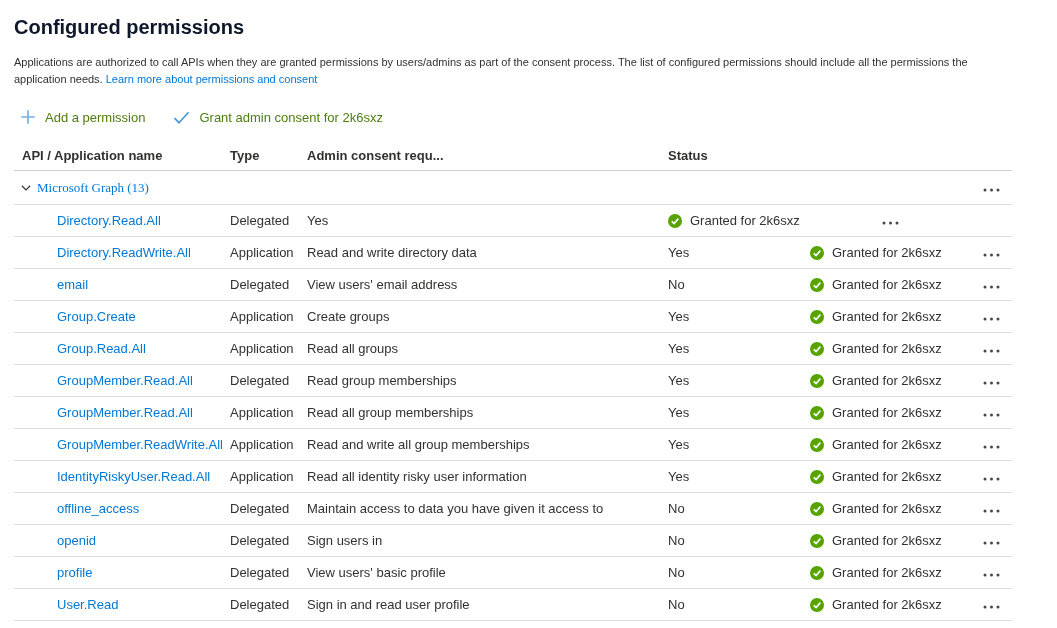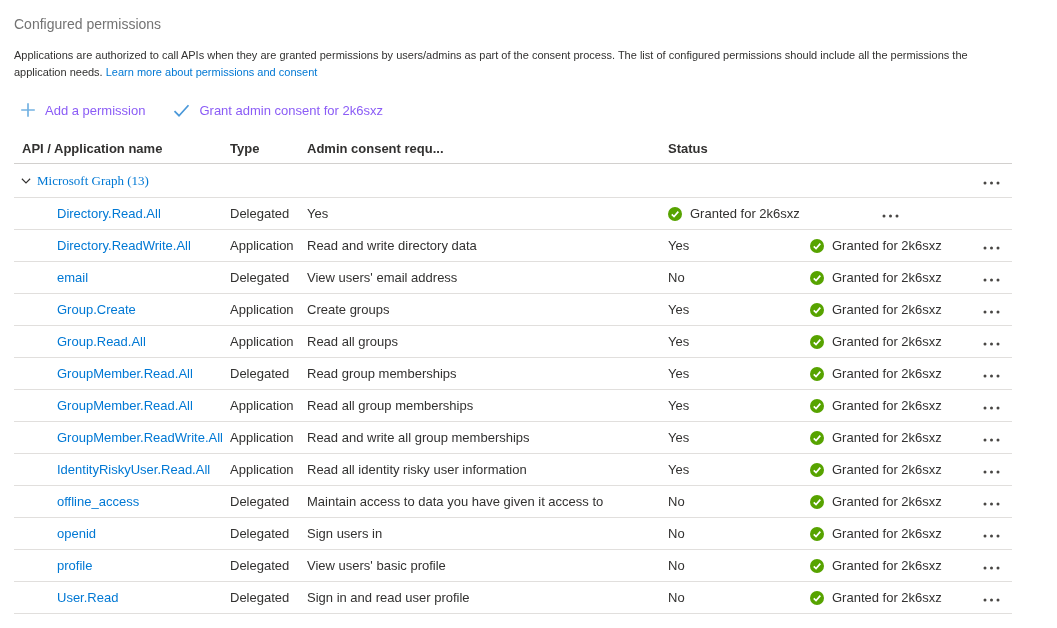--- a/index.html
+++ b/index.html
@@ -7,24 +7,24 @@
   body {
     width: 1057px; height: 628px;
     background: #ffffff;
     font-family: "Liberation Sans", sans-serif;
     color: #323130;
     overflow: hidden;
   }
   .page { padding: 16px 0 0 14px; }
 
   .page-title {
-    font-size: 14px;
-    font-weight: 400;
+    font-size: 20px;
+    font-weight: 700;
     margin: 0;
-    color: #737373;
+    color: #0f172a;
   }
 
   .desc {
     margin: 15px 0 0 0;
     font-size: 11px;
     line-height: 17px;
     max-width: 995px;
     color: #323130;
   }
   a.link { color: #0078d4; text-decoration: none; cursor: pointer; }
@@ -37,21 +37,21 @@
   }
   .toolbar-btn {
     display: flex;
     align-items: center;
     gap: 9px;
     background: none;
     border: none;
     padding: 0;
     font-family: "Liberation Sans", sans-serif;
     font-size: 13px;
-    color: #8b5cf6;
+    color: #4d7c0f;
     cursor: pointer;
   }
   .toolbar-btn .icon { display: inline-flex; align-items: center; }
 
   .table { margin-top: 16px; width: 998px; }
   .grid {
     display: grid;
     grid-template-columns: 216px 77px 361px 142px 160px 42px;
     align-items: center;
   }

